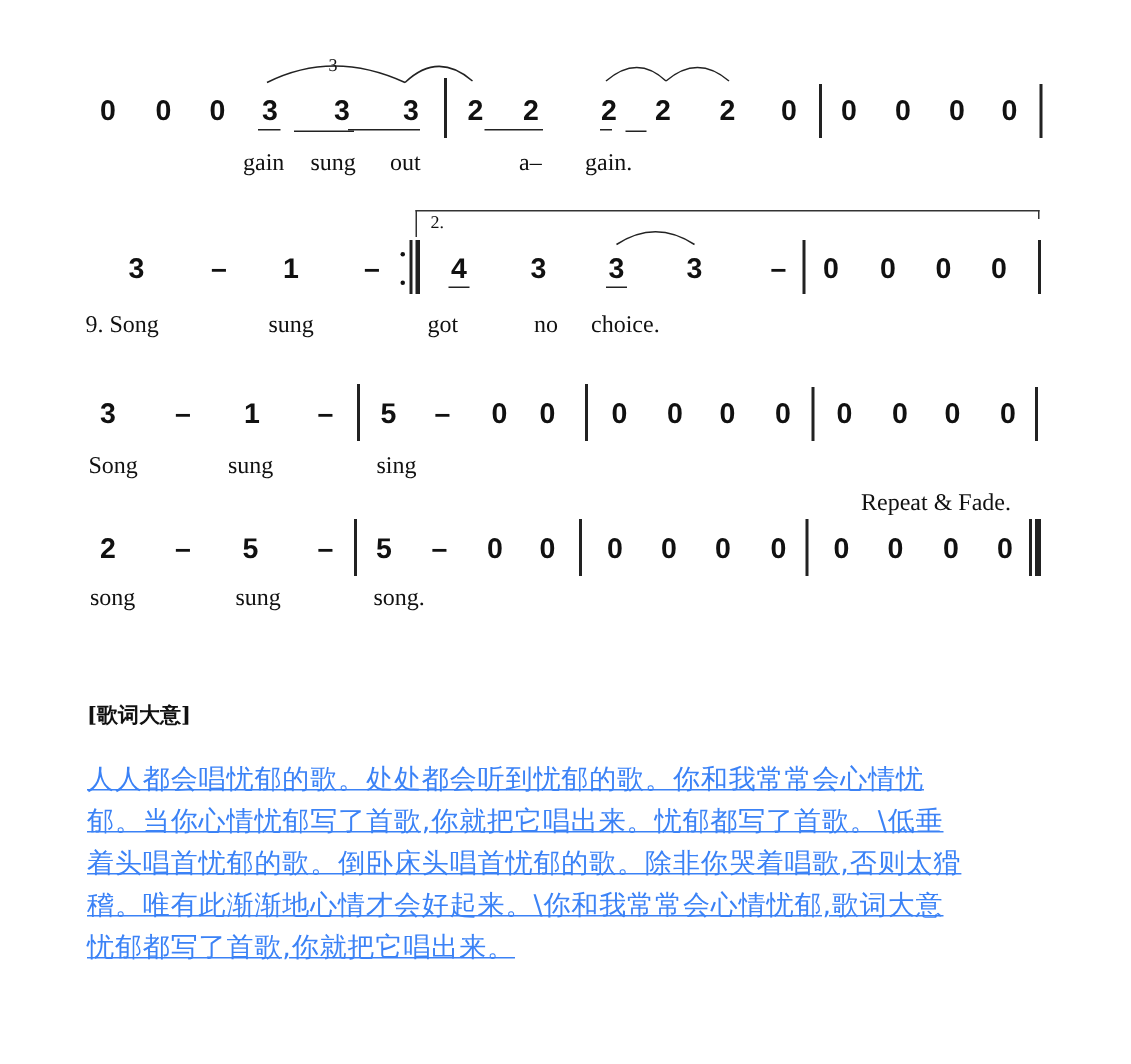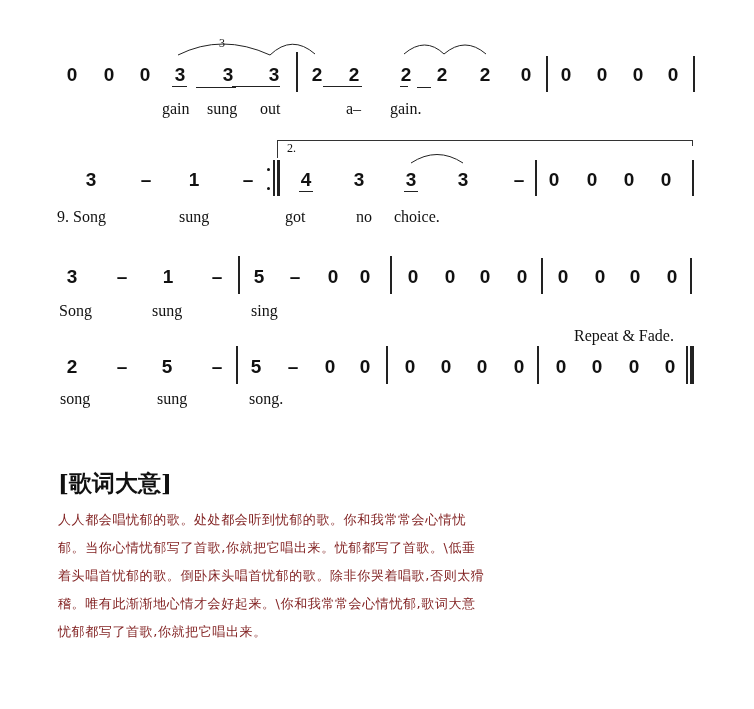--- a/index.html
+++ b/index.html
@@ -4,22 +4,22 @@
 <style>
   html, body { margin:0; padding:0; background:#ffffff; }
   body { width:754px; height:709px; position:relative; overflow:hidden; color:#111; }
   .abs { position:absolute; }
   .n { position:absolute; font-family:"Liberation Sans", sans-serif; font-weight:bold; font-size:19px; line-height:20px; width:16px; text-align:center; color:#111; }
   .ly { position:absolute; font-family:"Liberation Serif", serif; font-size:16px; line-height:18px; color:#111; white-space:nowrap; }
   .bar { position:absolute; width:1.5px; background:#222; }
   .ul { position:absolute; height:1.2px; background:#222; }
   .hr { position:absolute; height:1.2px; background:#333; }
   .vr { position:absolute; width:1.2px; background:#333; }
-  .cn-title { position:absolute; font-family:"DejaVu Serif", serif; font-weight:bold; font-size:23px; color:#111; }
-  .cn-body { position:absolute; font-family:"DejaVu Sans", sans-serif; font-size:13px; line-height:27.5px; color:#7f1d1d; width:660px; letter-spacing:0.6px; }
+  .cn-title { position:absolute; font-family:"DejaVu Serif", serif; font-weight:bold; font-size:14px; color:#111; }
+  .cn-body { position:absolute; font-family:"DejaVu Sans", sans-serif; font-size:18px; line-height:27.5px; color:#3b82f6; width:660px; letter-spacing:0.6px;text-decoration:underline; }
   svg { position:absolute; overflow:visible; }
 </style>
 </head>
 <body>
 
 <div>
   <span class="n" style="left:64px;top:65px">0</span>
   <span class="n" style="left:101px;top:65px">0</span>
   <span class="n" style="left:137px;top:65px">0</span>
   <span class="n" style="left:172px;top:65px">3</span>

